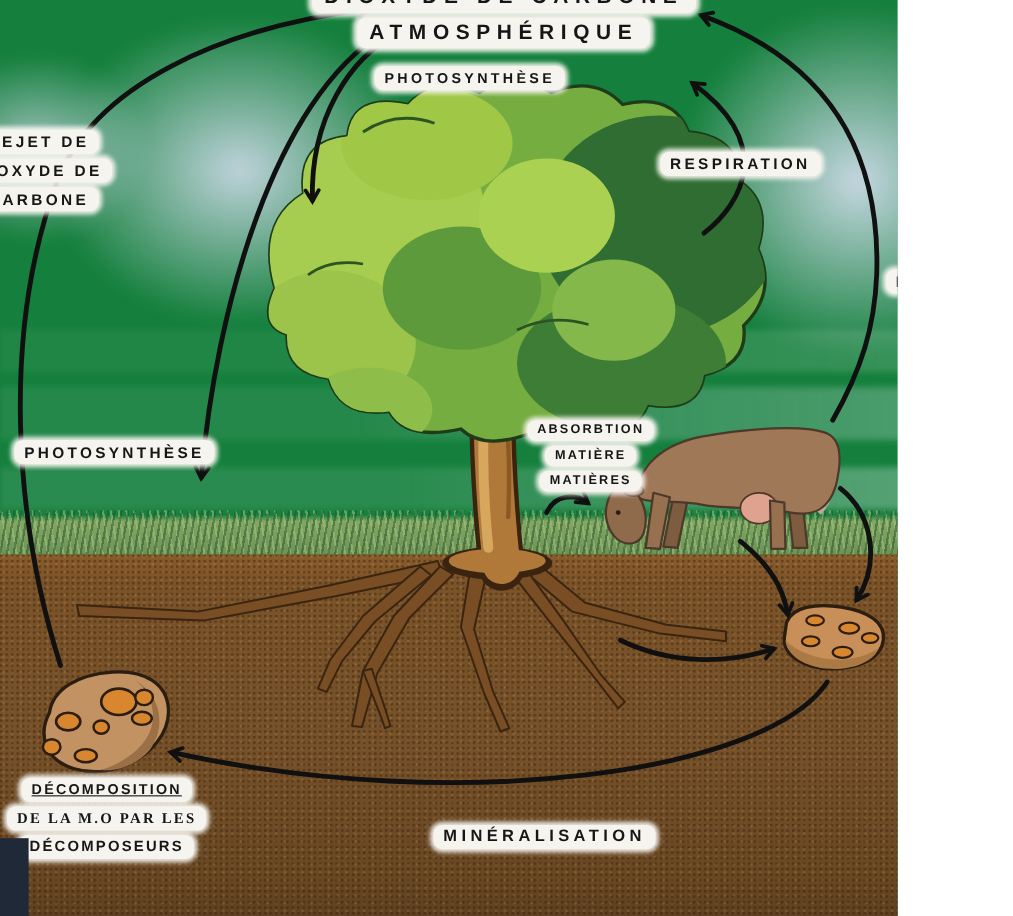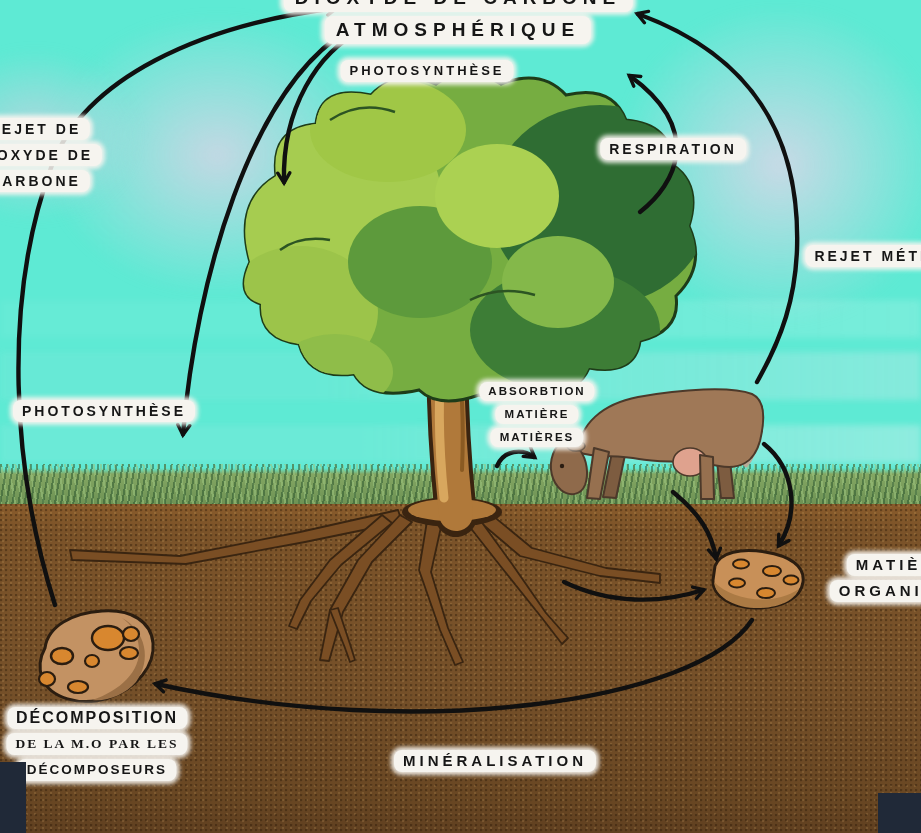--- a/index.html
+++ b/index.html
@@ -1,17 +1,17 @@
 <!DOCTYPE html>
 <html><head>
 <meta charset="utf-8">
 <style>
   html,body{margin:0;padding:0;}
   body{font-family:"Liberation Sans",sans-serif;}
-  #stage{position:relative;width:921px;height:833px;overflow:hidden;background:#5eead4;}
+  #stage{position:relative;width:816px;height:833px;overflow:hidden;background:#15803d;}
 
   .cloud{position:absolute;border-radius:50%;filter:blur(7px);}
   .haze{position:absolute;left:0;width:921px;filter:blur(3px);}
 
   #soil{position:absolute;left:0;top:500px;width:921px;height:333px;
     background-image:
       radial-gradient(circle at 1px 1px, rgba(38,22,6,.38) 1px, transparent 1.7px),
       radial-gradient(circle at 3px 2px, rgba(235,190,120,.16) 1px, transparent 1.6px),
       linear-gradient(#8a5c2b 0px,#7b5329 26px,#755029 55%,#694723 88%,#5f3f20 100%);
     background-size:5px 5px,8px 7px,100% 100%;
@@ -191,21 +191,21 @@
   <div class="lbl" style="left:104px;top:398px;">
     <span class="line">PHOTOSYNTHÈSE</span>
   </div>
 
   <div class="lbl" style="left:903px;top:552px;">
     <span class="line med">MATIÈRE</span>
     <span class="line med">ORGANIQUE</span>
   </div>
 
   <div class="lbl" style="left:97px;top:705px;">
-    <span class="line" style="font-size:16px;letter-spacing:2px;">DÉCOMPOSITION</span>
+    <span class="line" style="font-size:13px;letter-spacing:2px;text-decoration:underline;">DÉCOMPOSITION</span>
     <span class="line" style="font-size:13.5px;letter-spacing:2px;font-family:Liberation Serif, serif;">DE LA M.O PAR LES</span>
     <span class="line" style="font-size:13.5px;letter-spacing:2px;">DÉCOMPOSEURS</span>
   </div>
 
   <div class="lbl" style="left:495px;top:748px;">
     <span class="line med">MINÉRALISATION</span>
   </div>
 
   <div class="corner" id="corner-bl"></div>
   <div class="corner" id="corner-br"></div>

